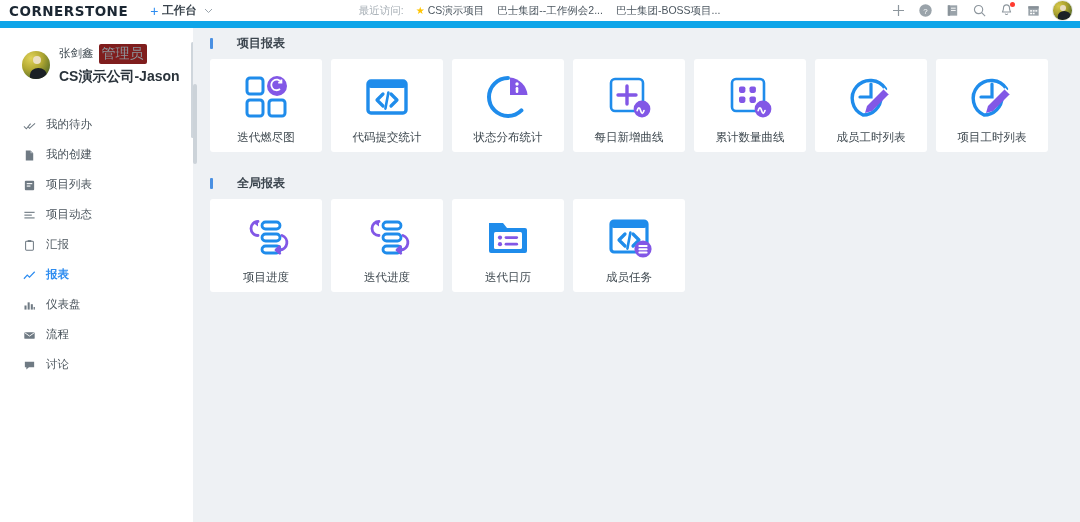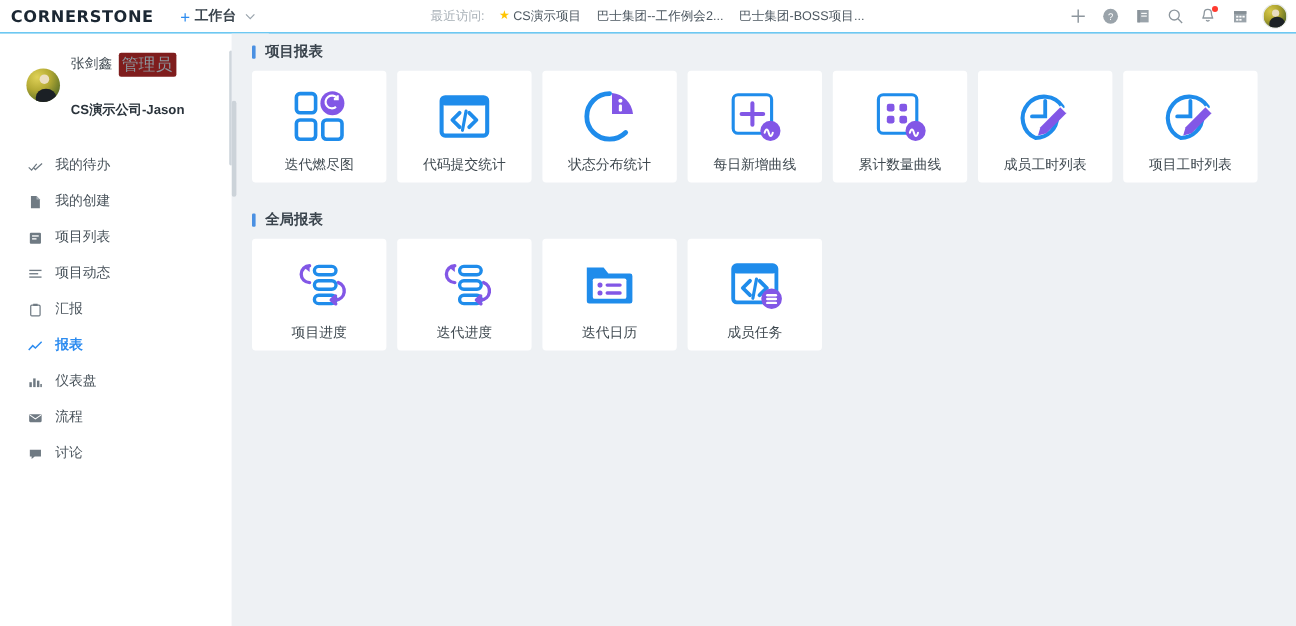--- a/index.html
+++ b/index.html
@@ -6,21 +6,21 @@
   html, body {
     width: 1080px; height: 522px;
     font-family: "Liberation Sans", "DejaVu Sans", sans-serif;
     background: #eef1f4; overflow: hidden;
   }
 
   
   .topbar {
     position: absolute; top: 0; left: 0; width: 1080px; height: 28px;
     background: #ffffff; display: flex; align-items: center;
-    border-bottom: 1px solid #0ea5e9;
+    border-bottom: 7px solid #0ea5e9;
   }
   .brand {
     font-family: "DejaVu Sans", sans-serif;
     font-weight: 700; font-size: 13.5px; letter-spacing: .5px;
     color: #1b2733; padding-left: 9px; transform: scaleX(1.0);
   }
   .wsbtn { display: flex; align-items: center; gap: 4px; margin-left: 22px; }
   .wsbtn .plus { color: #2d8cf0; font-size: 14px; line-height: 1; font-weight: 400;}
   .wsbtn .lbl { font-size: 11.5px; color: #3a444d; font-weight: 700; }
   .wsbtn .chev { color: #9aa4ad; font-size: 9px; margin-left: 3px;}
@@ -80,21 +80,21 @@
     width: 8px; height: 8px; transform: translateX(-50%);
     background: #ecdfc2; border-radius: 50%;
   }
   .user-text { margin-left: 9px; }
   .user-row1 { display: flex; align-items: center; gap: 5px; }
   .uname { font-size: 11.5px; color: #3c464e; }
   .utag {
     font-size: 14px; color: #8d969d; background: #7f1d1d;
     padding: 1px 3px; border-radius: 2px; line-height: 1.25;
   }
-  .ucompany { font-size: 11px; color: #2a333b; font-weight: 700; margin-top: 20px; }
+  .ucompany { font-size: 14px; color: #2a333b; font-weight: 700; margin-top: 4px; }
 
   .navlist { margin-top: 16px; }
   .navitem {
     display: flex; align-items: flex-end; height: 30px; padding-left: 23px;
     font-size: 11.5px; color: #4a545c; gap: 10px;
   }
   .navitem .nicon {
     width: 13px; height: 13px; display: flex; align-items: center; justify-content: center;
     color: #6f7a83; flex: 0 0 13px;
   }
@@ -109,21 +109,21 @@
   
   .main {
     position: absolute; top: 28px; left: 193px; width: 887px; height: 494px;
     background: #eef1f4; overflow: hidden;
   }
   .main-scrollbar {
     position: absolute; left: 0px; top: 56px; width: 4px; height: 80px;
     background: #ccd3d9; border-radius: 3px;
   }
   .section-head {
-    display: flex; align-items: center; gap: 8px;
+    display: flex; align-items: center; gap: 24px;
     padding-left: 17px; height: 31px;
   }
   .sec-bar { width: 3px; height: 11px; background: #4a90e2; border-radius: 1px; }
   .sec-title { font-size: 12px; color: #3a444d; font-weight: 700; }
 
   .cards {
     display: flex; flex-wrap: wrap; gap: 9px; padding-left: 17px; width: 860px;
   }
   .card {
     width: 112px; height: 93px; background: #ffffff; border-radius: 3px;

